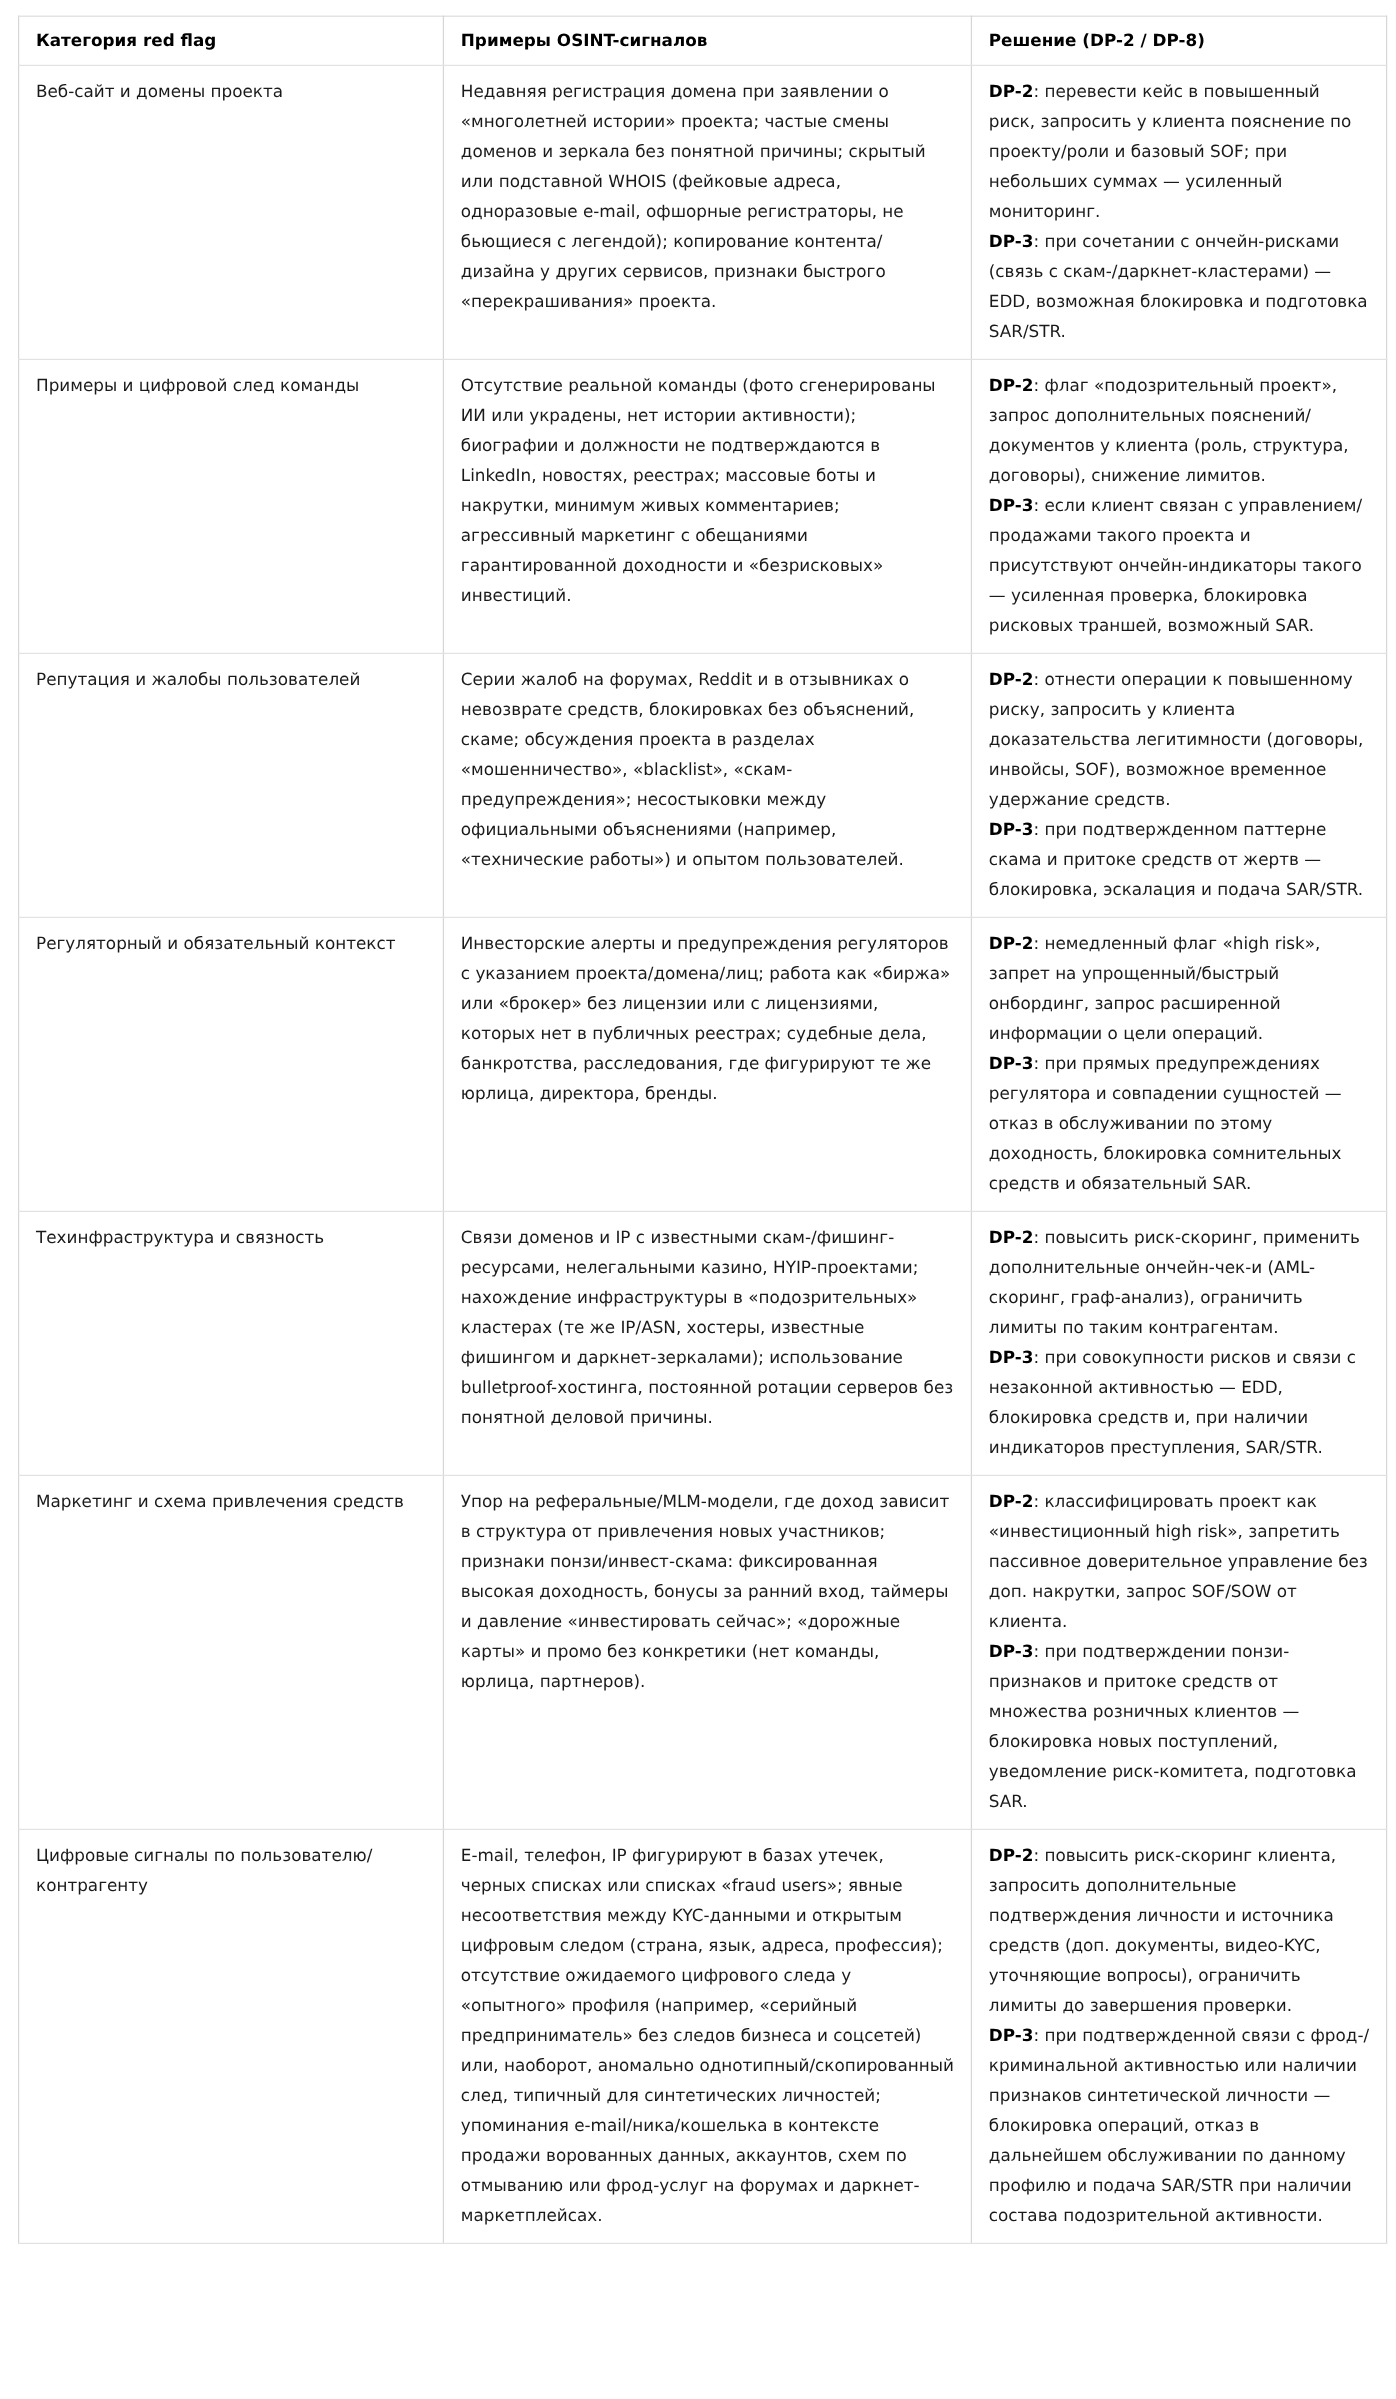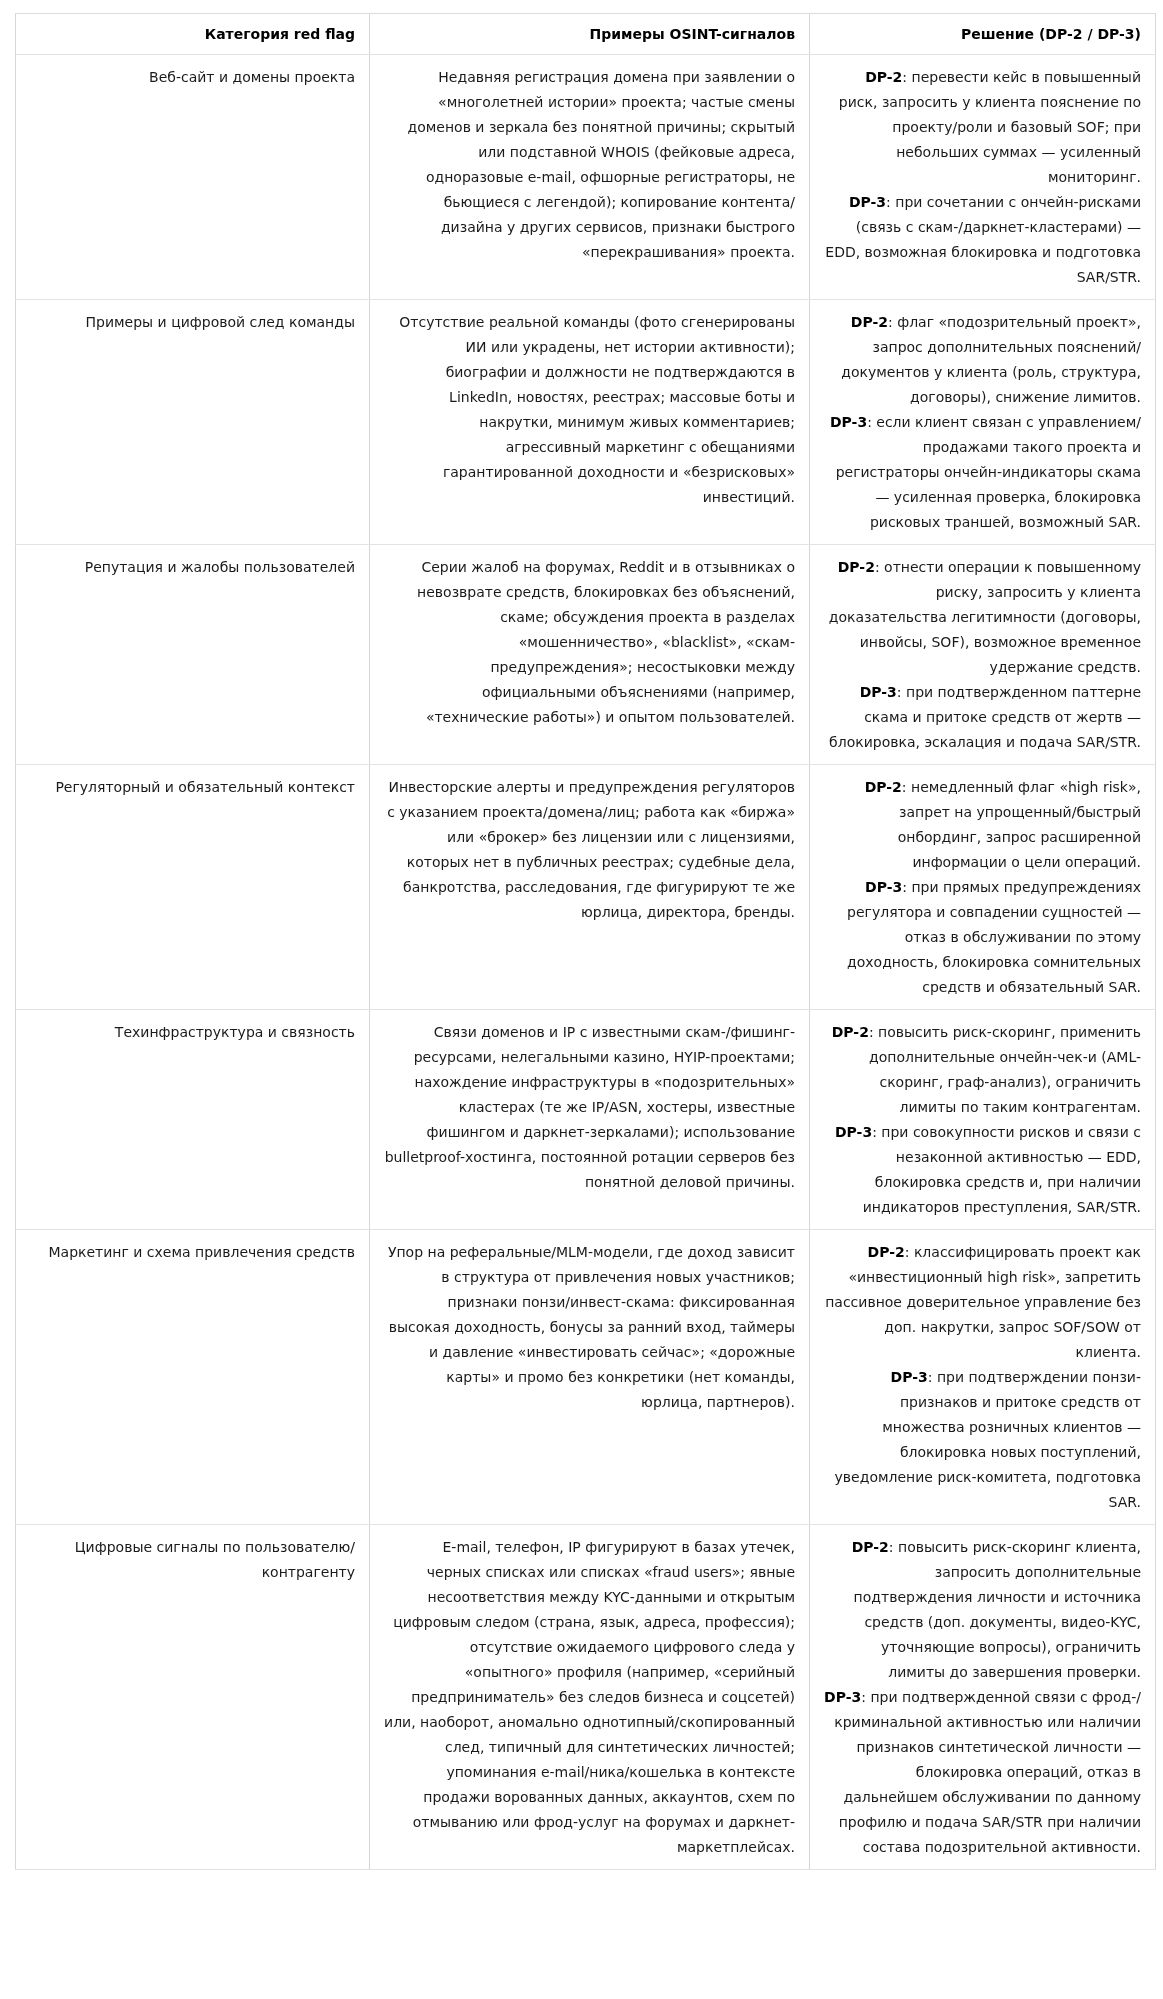--- a/index.html
+++ b/index.html
@@ -21,21 +21,21 @@
   table.redflag {
     border-collapse: collapse;
     table-layout: fixed;
     width: 1140px;
     font-size: 14px;
     line-height: 25px;
   }
   table.redflag th,
   table.redflag td {
     vertical-align: top;
-    text-align: right;
+    text-align: left;
     border: 1px solid #dcdcdc;
     border-left-color: #d6d6d6;
     border-right-color: #d6d6d6;
     border-top-color: #e2e2e2;
     border-bottom-color: #e2e2e2;
     word-wrap: break-word;
     overflow-wrap: break-word;
   }
   table.redflag thead th {
     font-weight: bold;
@@ -65,21 +65,21 @@
   <table class="redflag">
     <colgroup>
       <col class="col-category">
       <col class="col-signals">
       <col class="col-solution">
     </colgroup>
     <thead>
       <tr>
         <th>Категория red flag</th>
         <th>Примеры OSINT-сигналов</th>
-        <th>Решение (DP-2 / DP-3)</th>
+        <th>Решение (DP-2 / DP-8)</th>
       </tr>
     </thead>
     <tbody>
   <tr>
     <td>
       <span>Веб-сайт и домены проекта</span>
     </td>
     <td>
       <span>Недавняя регистрация домена при заявлении о «многолетней истории» проекта; частые смены доменов и зеркала без понятной причины; скрытый или подставной WHOIS (фейковые адреса, одноразовые e-mail, офшорные регистраторы, не бьющиеся с легендой); копирование контента/дизайна у других сервисов, признаки быстрого «перекрашивания» проекта.</span>
     </td>
@@ -91,21 +91,21 @@
 
   <tr>
     <td>
       <span>Примеры и цифровой след команды</span>
     </td>
     <td>
       <span>Отсутствие реальной команды (фото сгенерированы ИИ или украдены, нет истории активности); биографии и должности не подтверждаются в LinkedIn, новостях, реестрах; массовые боты и накрутки, минимум живых комментариев; агрессивный маркетинг с обещаниями гарантированной доходности и «безрисковых» инвестиций.</span>
     </td>
     <td>
       <p class="sol"><b>DP-2</b><span>: </span><span>флаг «подозрительный проект», запрос дополнительных пояснений/документов у клиента (роль, структура, договоры), снижение лимитов.</span></p>
-      <p class="sol"><b>DP-3</b><span>: </span><span>если клиент связан с управлением/продажами такого проекта и регистраторы ончейн-индикаторы скама — усиленная проверка, блокировка рисковых траншей, возможный SAR.</span></p>
+      <p class="sol"><b>DP-3</b><span>: </span><span>если клиент связан с управлением/продажами такого проекта и присутствуют ончейн-индикаторы такого — усиленная проверка, блокировка рисковых траншей, возможный SAR.</span></p>
     </td>
   </tr>
 
   <tr>
     <td>
       <span>Репутация и жалобы пользователей</span>
     </td>
     <td>
       <span>Серии жалоб на форумах, Reddit и в отзывниках о невозврате средств, блокировках без объяснений, скаме; обсуждения проекта в разделах «мошенничество», «blacklist», «скам-предупреждения»; несостыковки между официальными объяснениями (например, «технические работы») и опытом пользователей.</span>
     </td>

